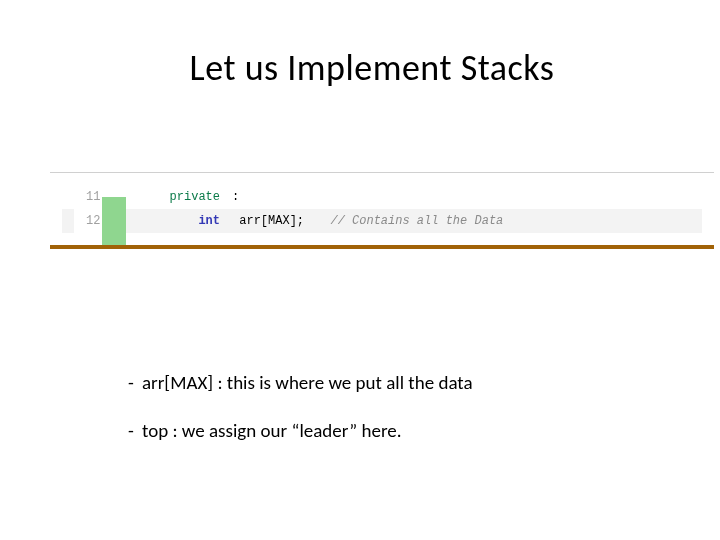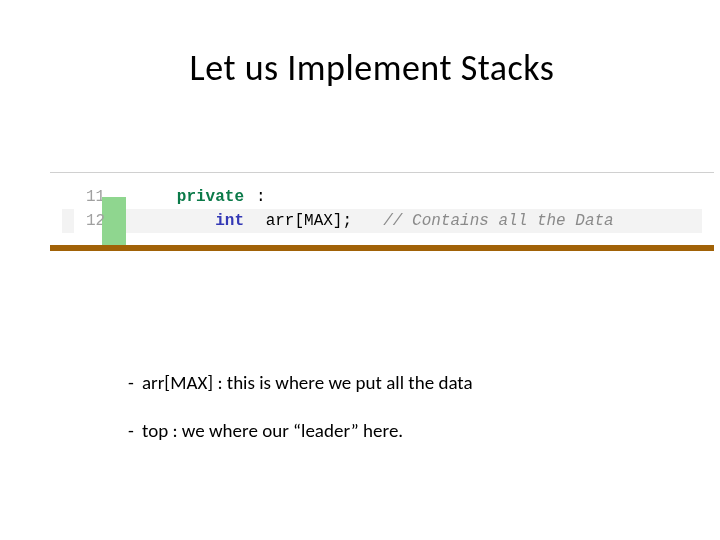--- a/index.html
+++ b/index.html
@@ -17,24 +17,24 @@
     text-align: center;
     padding-top: 22px;
     letter-spacing: 0.5px;
   }
   .code-block {
     position: absolute;
     top: 160px;
     left: 38px;
     right: 18px;
     font-family: Consolas, "Courier New", monospace;
-    font-size: 16px;
+    font-size: 12px;
     line-height: 17px;
     border-top: 1px solid #d0d0d0;
-    border-bottom: 6px solid #a16207;
+    border-bottom: 4px solid #a16207;
   }
   .code-row {
     display: flex;
     align-items: center;
     height: 17px;
   }
   .code-row.striped { background: #f3f3f3; }
   .ln {
     width: 28px;
     text-align: right;
@@ -45,21 +45,21 @@
   }
   .gutter {
     width: 3px;
     background: #8fd68f;
     align-self: stretch;
   }
   .code {
     padding-left: 10px;
     white-space: pre;
   }
-  .kw  { color: #0b7a49; font-weight: 700; }   
+  .kw  { color: #0b7a49; font-weight: 400; }   
   .typ { color: #3338b5; font-weight: 600; }   
   .idm { color: #b50e64; font-weight: 600; }   
   .cmt { color: #8a8a8a; font-style: italic; }
   .explain {
     position: absolute;
     top: 323px;
     left: 84px;
     right: 60px;
     font-size: 19px;
     line-height: 1.25;
@@ -86,15 +86,15 @@
     <div class="code-row striped">
       <div class="ln">12</div>
       <div class="gutter"></div>
       <div class="code">       <span class="typ">int</span> arr[MAX];  <span class="cmt">// Contains all the Data</span></div>
     </div>
   </div>
 
 <div class="explain">
   <ul class="bullet-list">
       <li>arr[MAX] : this is where we put all the data</li>
-      <li>top : we where our “leader” here.</li>
+      <li>top : we assign our “leader” here.</li>
     </ul>
 </div>
 
 </body></html>

